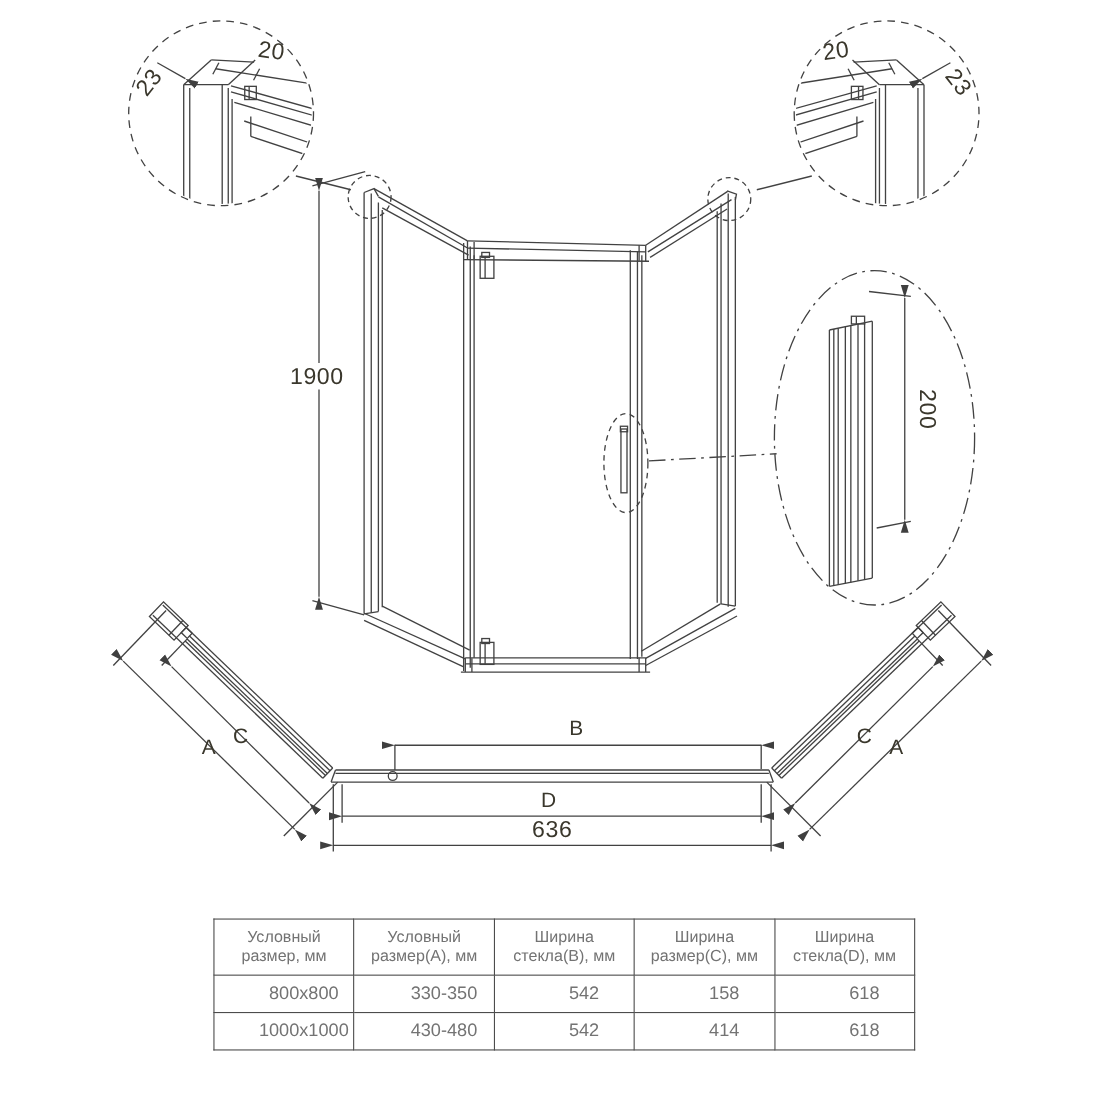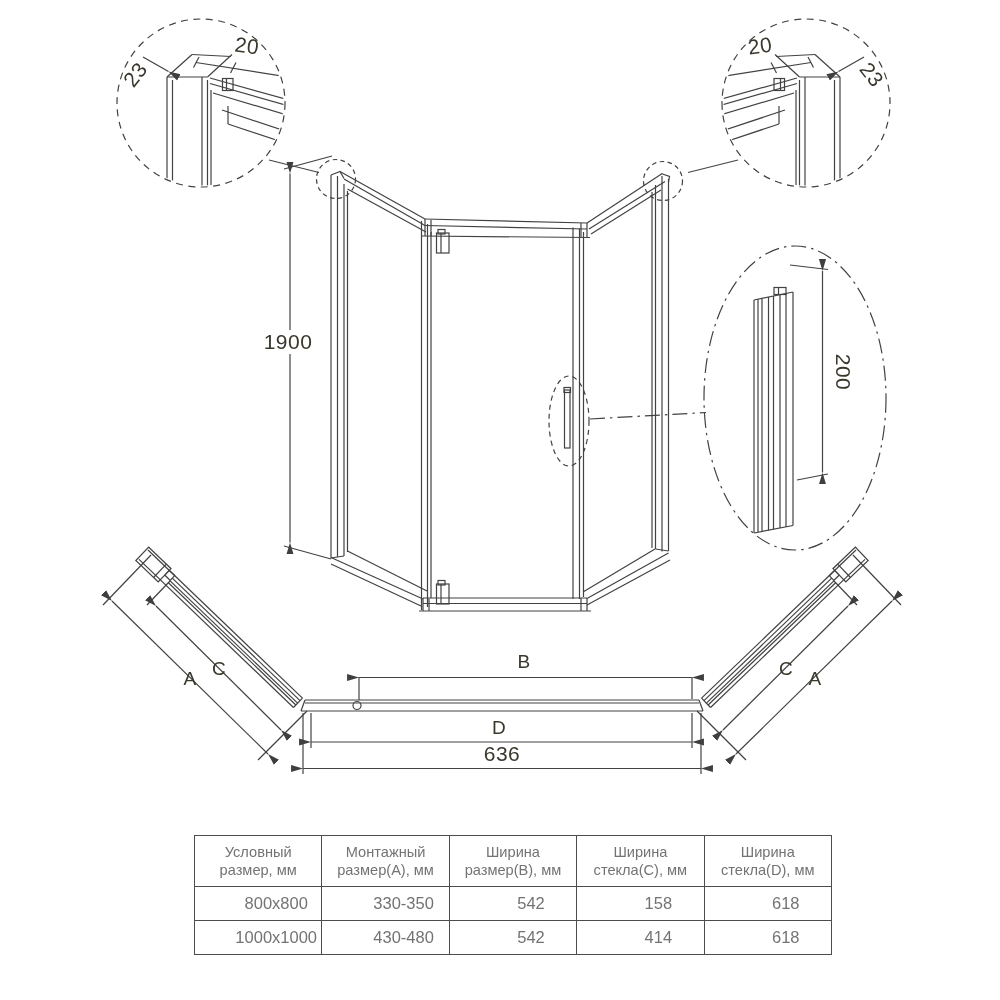--- a/index.html
+++ b/index.html
@@ -254,23 +254,23 @@
       <line x1="303" y1="768.5" x2="701" y2="768.5" class="dim" marker-start="url(#arw)" marker-end="url(#arw)"></line>
       <text class="dt" x="502" y="761">636</text>
     </g>
   </g>
 </svg>
 
 <table class="spec">
   <tbody>
     <tr class="hd">
       <td>Условный размер, мм</td>
-      <td>Монтажный размер(A), мм</td>
-      <td>Ширина размер(B), мм</td>
-      <td>Ширина стекла(C), мм</td>
+      <td>Условный размер(A), мм</td>
+      <td>Ширина стекла(B), мм</td>
+      <td>Ширина размер(C), мм</td>
       <td>Ширина стекла(D), мм</td>
     </tr>
     <tr class="rw">
       <td>800x800</td>
       <td>330-350</td>
       <td>542</td>
       <td>158</td>
       <td>618</td>
     </tr>
     <tr class="rw">

